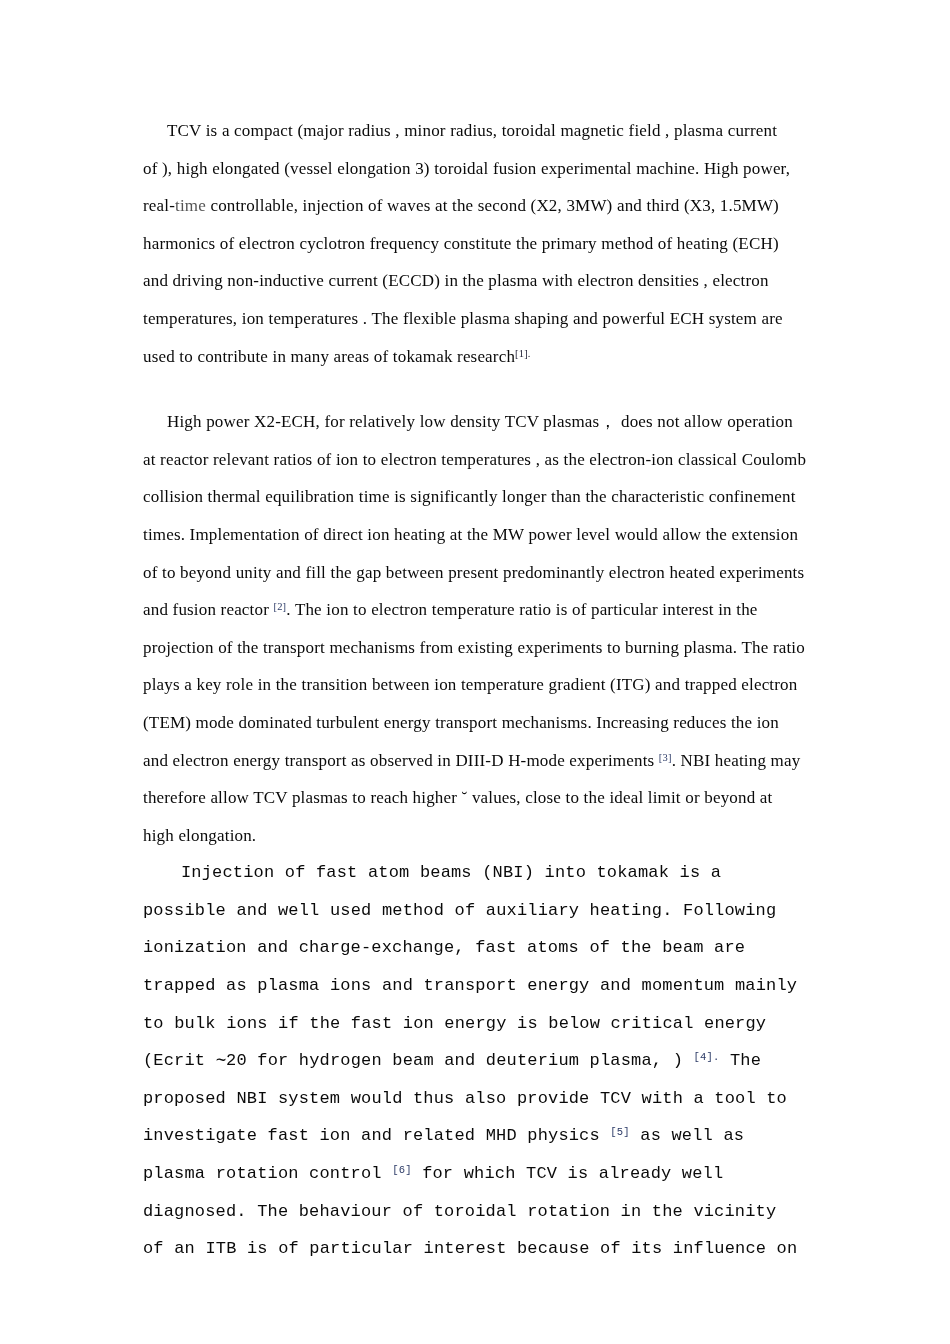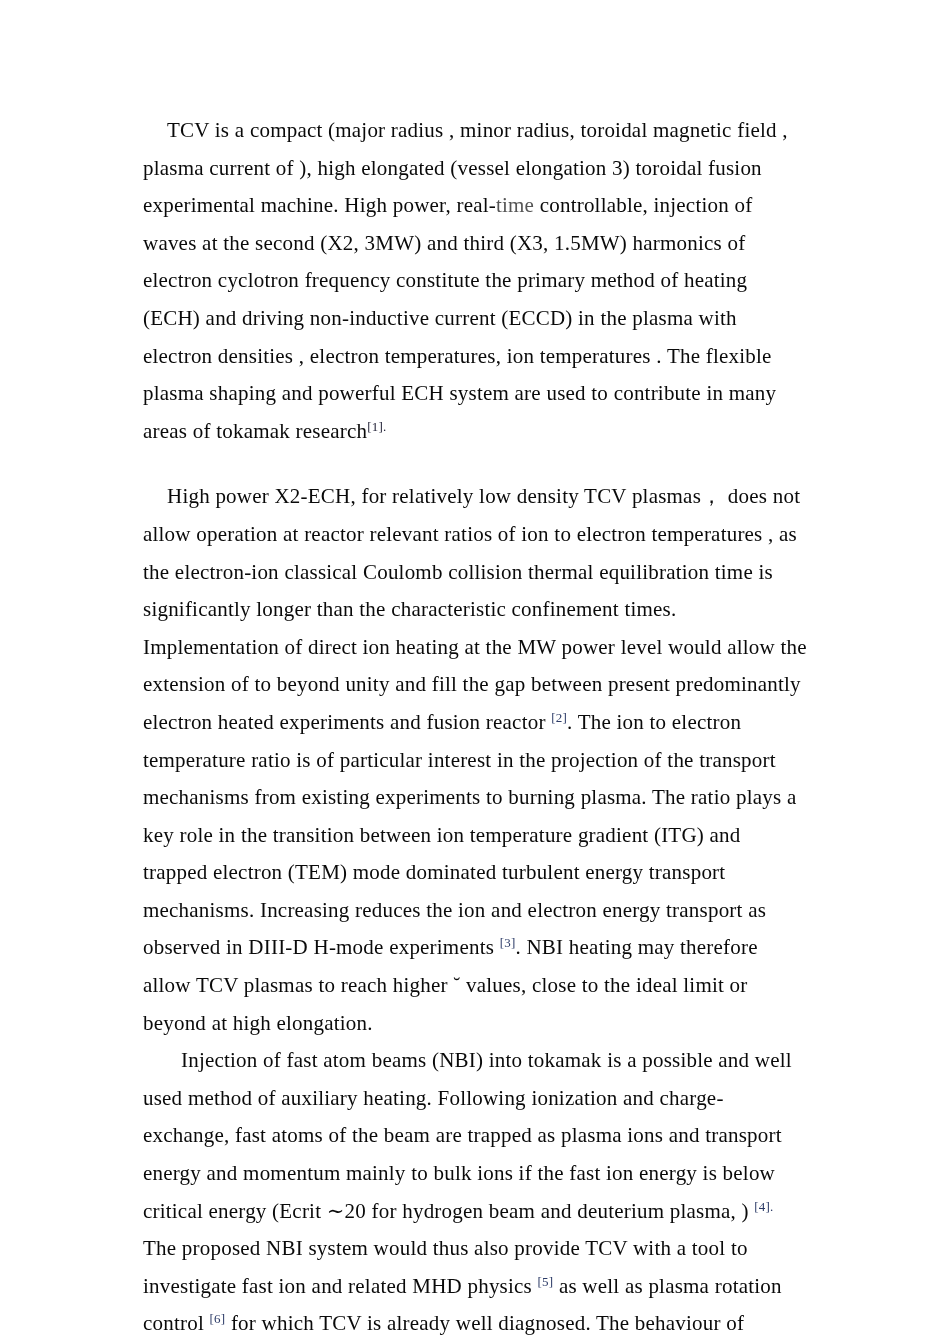--- a/index.html
+++ b/index.html
@@ -27,21 +27,21 @@
 
   .body-text {
     position: absolute;
     left: 143px;
     top: 112px;
     width: 664px;
   }
 
   p.para {
     margin: 0;
-    font-size: 21px;
+    font-size: 17px;
     line-height: 37.6px;
     text-align: left;
     color: #0a0a0a;
     letter-spacing: 0.01em;
     word-spacing: 0.005em;
   }
 
   
   p.p1 {
     width: 648px;
@@ -56,20 +56,21 @@
     width: 664px;
     margin-top: 28px;
   }
   p.p2 .indent {
     display: inline-block;
     width: 24px;
   }
 
   p.p3 {
     width: 664px;
+    font-family: Liberation Mono, monospace;
   }
   p.p3 .indent {
     display: inline-block;
     width: 38px;
   }
 
   
   .soft {
     color: #555555;
   }

